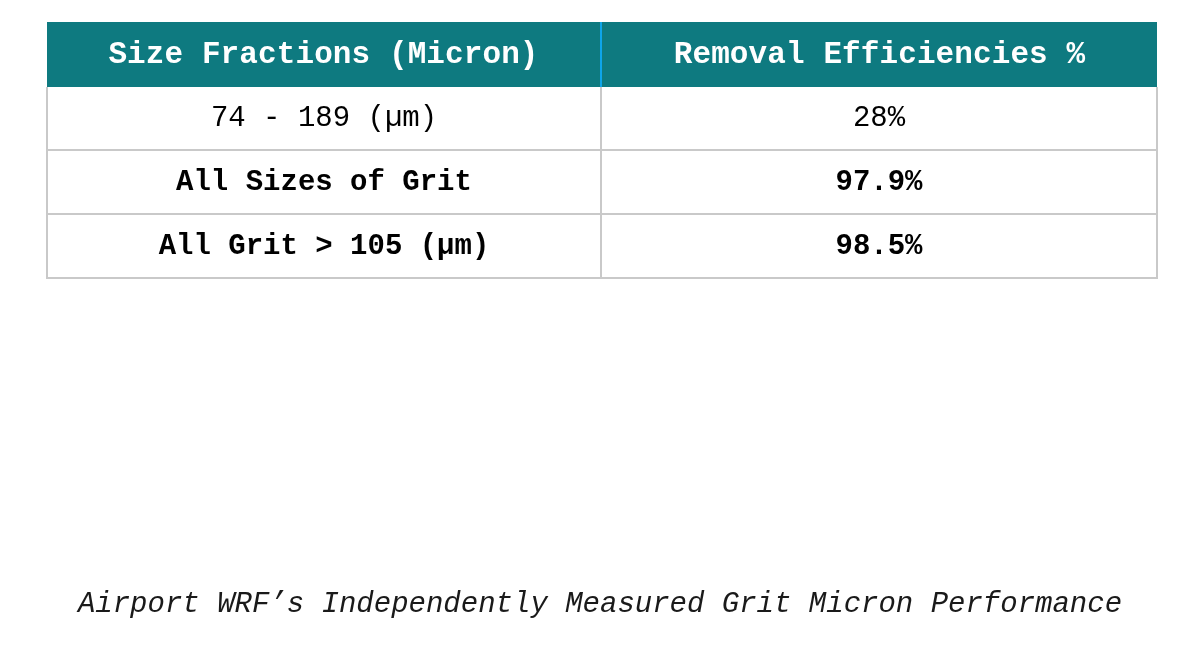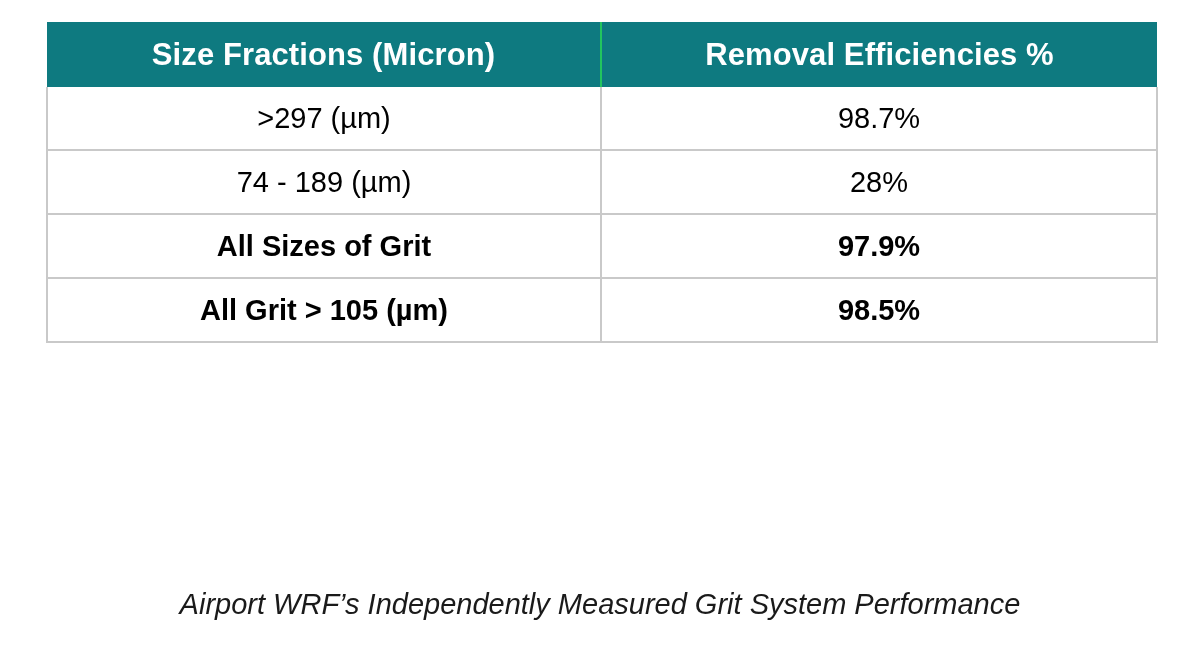--- a/index.html
+++ b/index.html
@@ -13,20 +13,21 @@
     font-family: "Liberation Sans", sans-serif;
     color: #000000;
     overflow: hidden;
   }
 
   #page {
     position: relative;
     width: 1200px;
     height: 648px;
     background: #ffffff;
+    font-family: Liberation Mono, monospace;
   }
 
   
   .grit-table {
     position: absolute;
     left: 46px;
     top: 22px;
     width: 1110px;
     border-collapse: collapse;
     table-layout: fixed;
@@ -42,21 +43,21 @@
     font-size: 31px;
     font-weight: bold;
     text-align: center;
     height: 65px;
     padding: 0;
     letter-spacing: 0.1px;
     border: none;
     vertical-align: middle;
   }
   .grit-table thead th.hdr-divider {
-    border-left: 2px solid #22c55e;
+    border-left: 2px solid #0ea5e9;
   }
 
   .grit-table tbody td {
     height: 62px;
     padding: 0;
     text-align: center;
     vertical-align: middle;
     font-size: 29px;
     font-weight: normal;
     color: #000000;
@@ -100,33 +101,29 @@
       <col class="col-eff">
     </colgroup>
     <thead>
       <tr>
         <th>Size Fractions (Micron)</th>
         <th class="hdr-divider">Removal Efficiencies %</th>
       </tr>
     </thead>
     <tbody>
       <tr>
-        <td>&gt;297 (µm)</td>
-        <td>98.7%</td>
-      </tr>
-      <tr>
         <td>74 - 189 (µm)</td>
         <td>28%</td>
       </tr>
       <tr class="emphasis">
         <td>All Sizes of Grit</td>
         <td>97.9%</td>
       </tr>
       <tr class="emphasis">
         <td>All Grit &gt; 105 (µm)</td>
         <td>98.5%</td>
       </tr>
     </tbody>
   </table>
 
-  <div class="caption">Airport WRF’s Independently Measured Grit System Performance</div>
+  <div class="caption">Airport WRF’s Independently Measured Grit Micron Performance</div>
 
 </div>
 
 </body></html>

